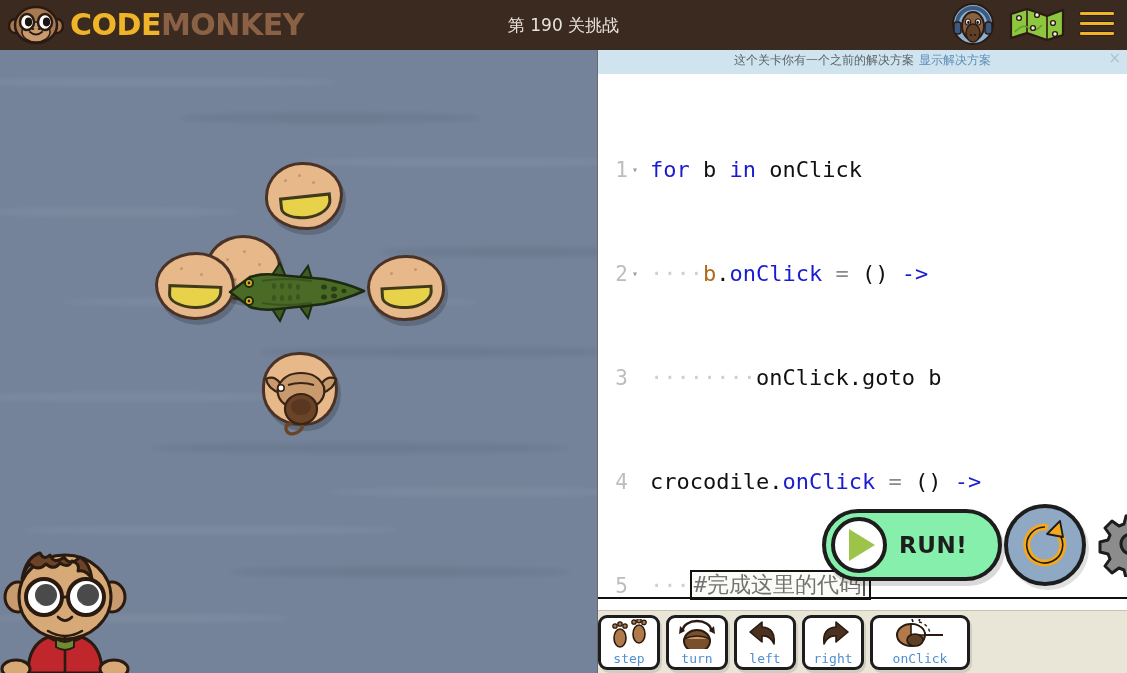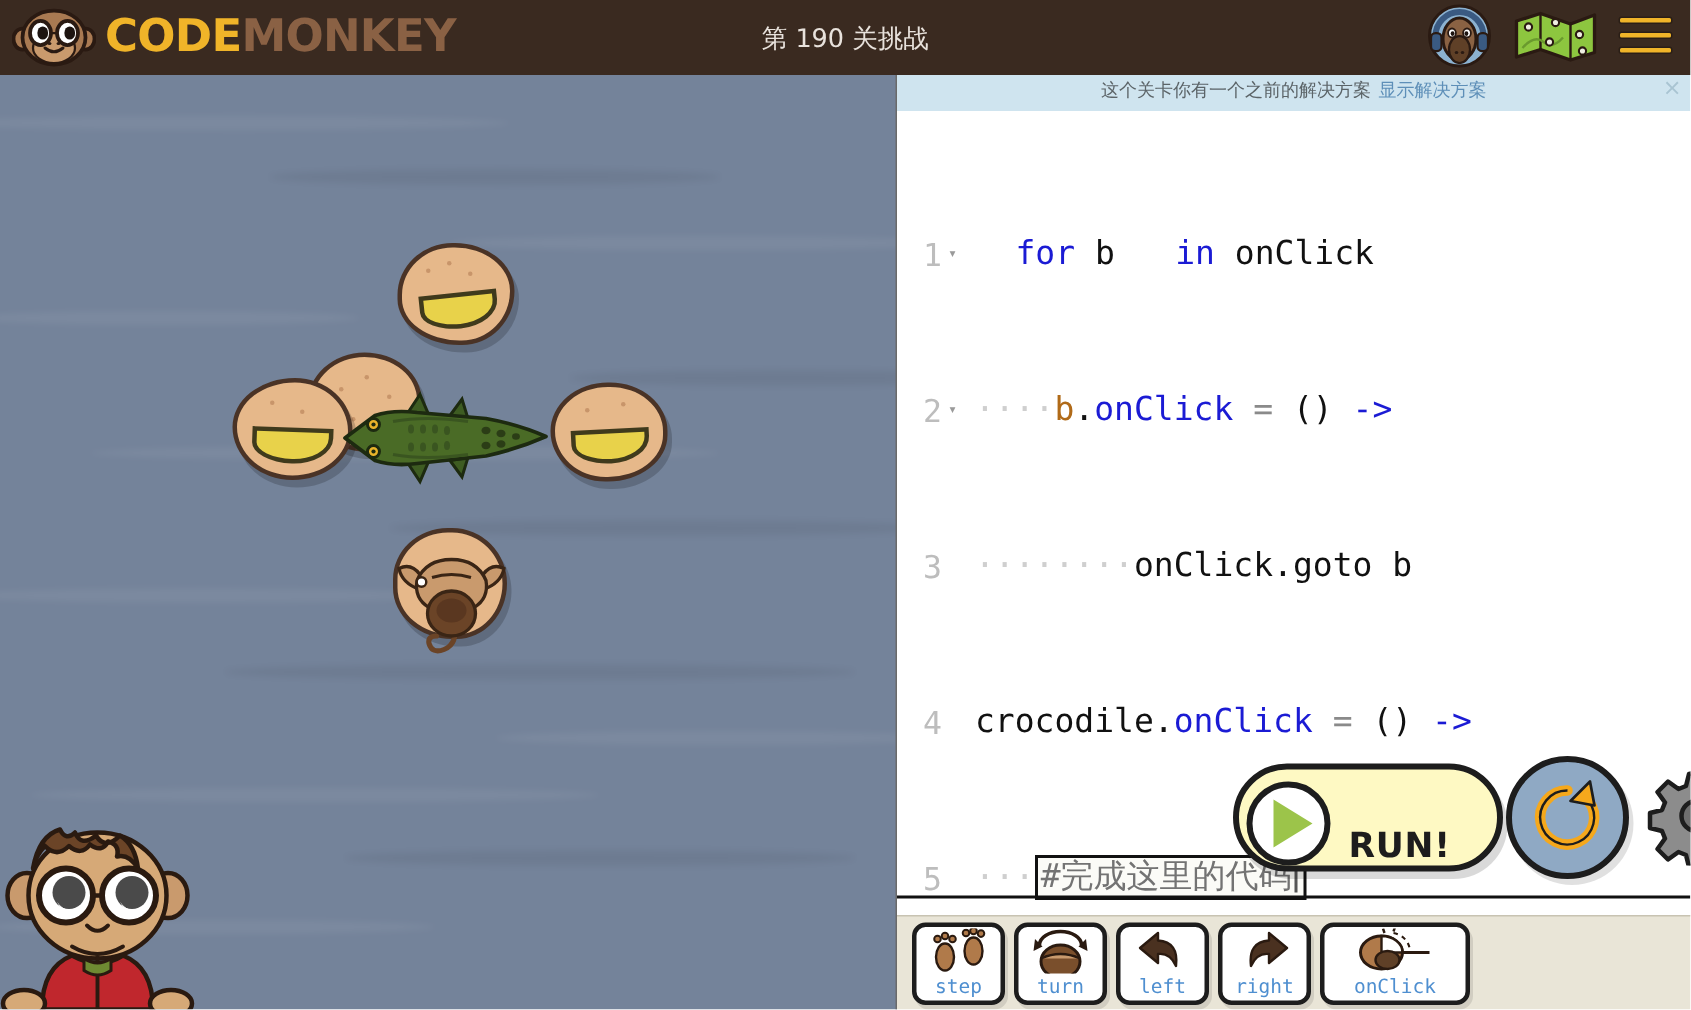--- a/index.html
+++ b/index.html
@@ -135,21 +135,21 @@
     color: #bdbdbd; font-size: 21px;
     flex: 0 0 auto; user-select: none;
   }
   .fold {
     width: 14px; flex: 0 0 auto;
     color: #9a9a9a; font-size: 10px;
     text-align: center; cursor: pointer;
   }
   .ctext { flex: 1 1 auto; padding-left: 8px; }
   .ind { color: #cfcfcf; letter-spacing: 0; }
-  .kw  { color: #1b1bd4; margin-left: 27px; }
+  .kw  { color: #1b1bd4; }
   .var { color: #b06a18; }
   .dark{ color: #111111; }
   .op  { color: #8a8a8a; }
   .prop{ color: #1b1bd4; }
   .arrow { color: #1b1bd4; }
   .snippet {
     display: inline-block;
     border: 2px solid #111;
     background: #fbfbf7;
     padding: 0 4px 0 2px;
@@ -170,24 +170,24 @@
   
   #run-row {
     position: absolute;
     left: 598px; top: 495px;
     width: 529px; height: 115px;
     pointer-events: none;
   }
   #run-btn {
     position: absolute; left: 224px; top: 14px;
     width: 180px; height: 72px;
-    background: #fef9c3;
+    background: #86efac;
     border: 4px solid #1d1d1d;
     border-radius: 40px;
-    display: flex; align-items: flex-end;
+    display: flex; align-items: center;
     box-shadow: 3px 5px 0 rgba(0,0,0,0.15);
     cursor: pointer; pointer-events: auto;
   }
   #run-play {
     width: 56px; height: 56px; margin-left: 5px;
     background: #ffffff; border: 4px solid #1d1d1d;
     border-radius: 50%;
     display: flex; align-items: center; justify-content: center;
     flex: 0 0 auto;
   }
@@ -225,21 +225,20 @@
 
   
   #toolbar {
     position: absolute;
     left: 598px; top: 610px;
     width: 529px; height: 63px;
     background: #e9e5d7;
     border-top: 1px solid #c8c3b2;
     display: flex; align-items: center;
     gap: 6px;
-    padding-left: 10px;
   }
   .tool {
     width: 62px; height: 55px;
     background: #ffffff;
     border: 3px solid #1d1d1d;
     border-radius: 9px;
     display: flex; flex-direction: column;
     align-items: center; justify-content: flex-end;
     cursor: pointer;
     box-shadow: 2px 3px 0 rgba(0,0,0,0.1);

